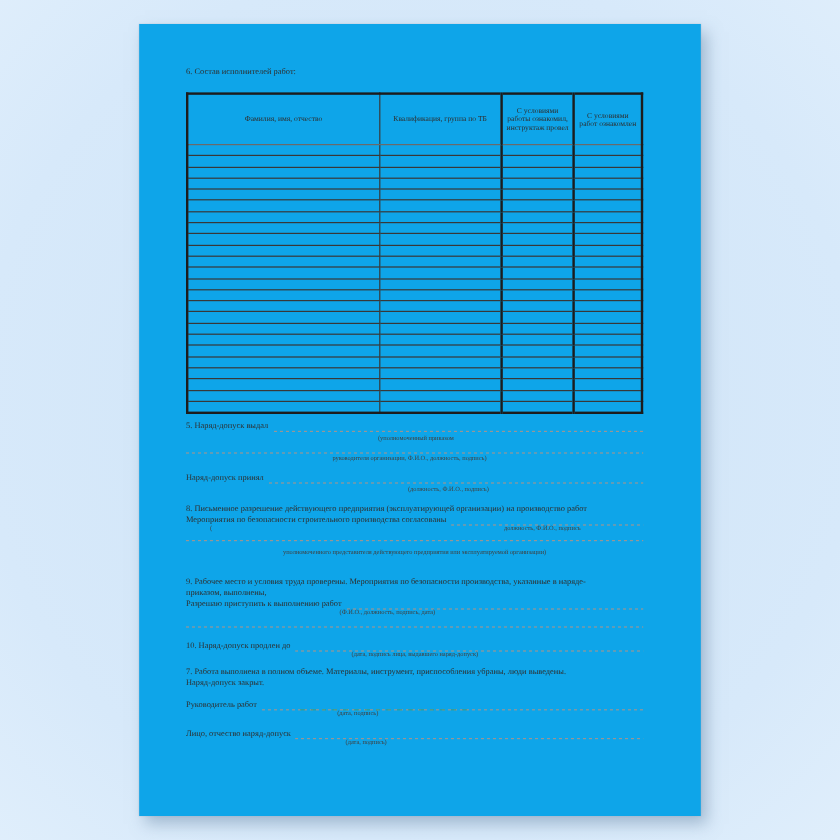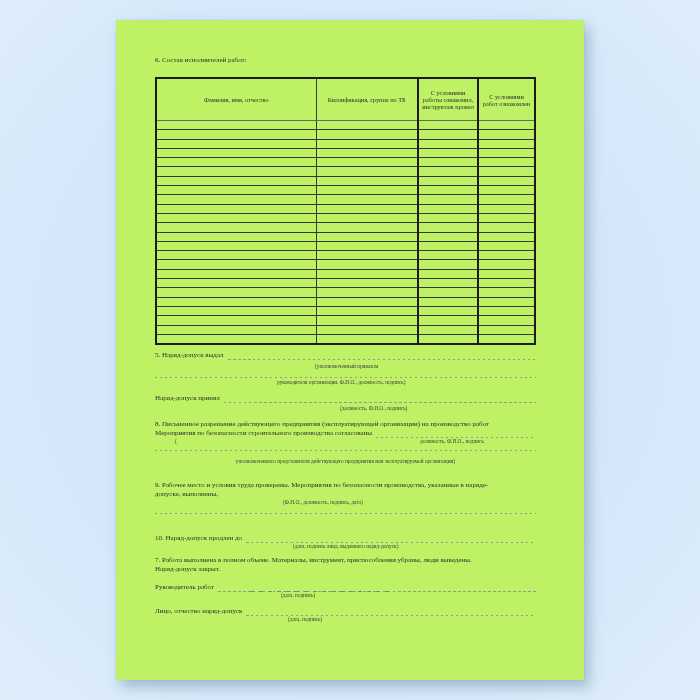--- a/index.html
+++ b/index.html
@@ -4,21 +4,21 @@
 <style>
   html,body{margin:0;padding:0;}
   body{
     width:700px;height:700px;overflow:hidden;position:relative;
     background:radial-gradient(ellipse 95% 95% at 50% 48%, #cfe4f7 0%, #d7e9fa 55%, #e9f4fd 100%);
     font-family:"Liberation Serif","DejaVu Serif",serif;
     color:#2e2e2e;
   }
   .page{
     position:absolute;left:116px;top:20px;width:468px;height:660px;
-    background:#bef264;
+    background:#0ea5e9;
     box-shadow:0 0 1px rgba(140,160,180,.6), 5px 7px 12px rgba(110,140,170,.5);
   }
   .abs{position:absolute;left:39px;width:381px;}
 
   .title{font-size:7px;line-height:9px;}
 
   
   table.form{
     border-collapse:collapse;table-layout:fixed;width:381px;
     border:2px solid #1c1c1c;
@@ -258,21 +258,25 @@
     <div class="parenrow">
       <span class="open">(</span>
       <span class="right">должность, Ф.И.О., подпись</span>
     </div>
     <div class="dots" style="margin-top:2px"></div>
     <div class="note center" style="margin-top:7px">уполномоченного представителя действующего предприятия или эксплуатируемой организации)</div>
   </div>
 
   <div class="abs" style="top:459px">
     <div class="pline" style="margin-top:2px">9. Рабочее место и условия труда проверены. Мероприятия по безопасности производства, указанные в наряде-</div>
-    <div class="pline">допуске, выполнены,</div>
+    <div class="pline">приказом, выполнены,</div>
+    <div class="fieldrow">
+      <span class="lbl">Разрешаю приступить к выполнению работ</span>
+      <span class="fill"></span>
+    </div>
     <div class="note" style="padding-left:128px">(Ф.И.О., должность, подпись, дата)</div>
     <div class="dots" style="margin-top:4px"></div>
   </div>
 
   <div class="abs" style="top:512px">
     <div class="fieldrow" style="margin-top:2px">
       <span class="lbl">10. Наряд-допуск продлен до</span>
       <span class="fill"></span>
     </div>
     <div class="note" style="padding-left:138px">(дата, подпись лица, выдавшего наряд-допуск)</div>

